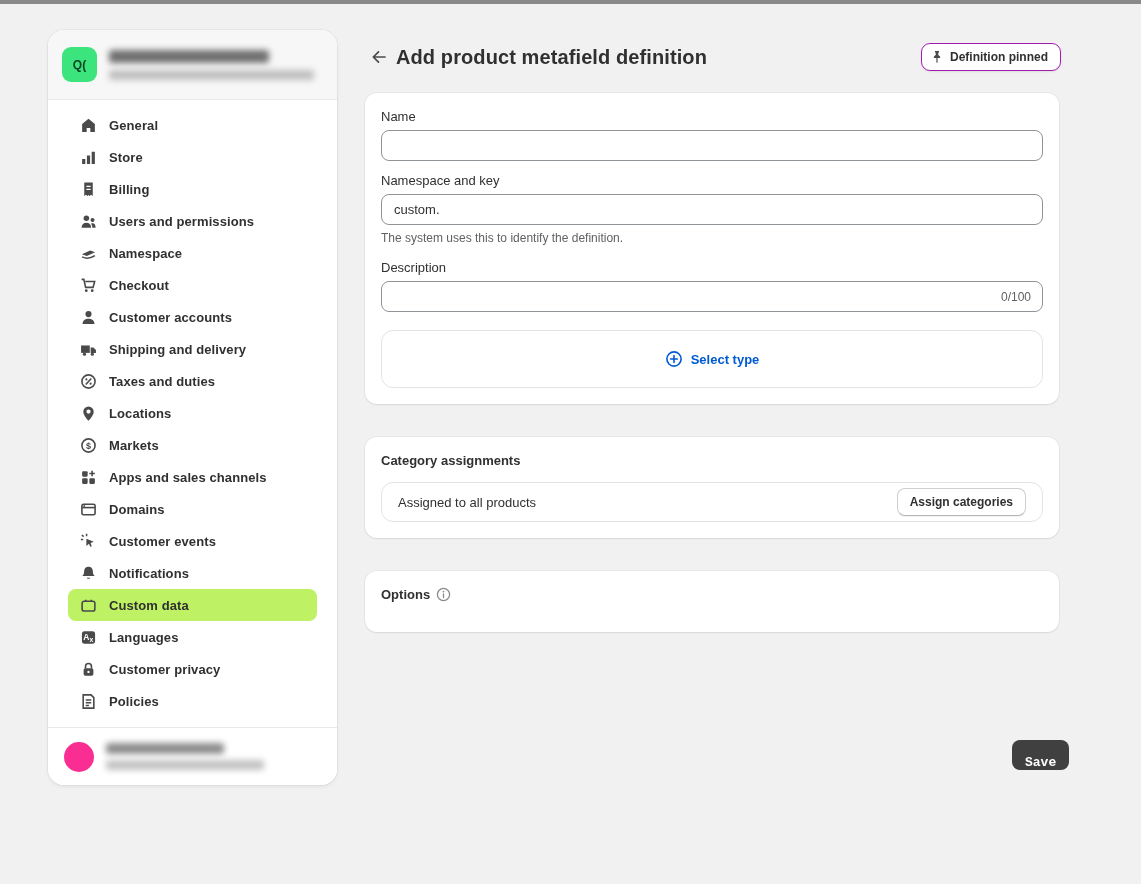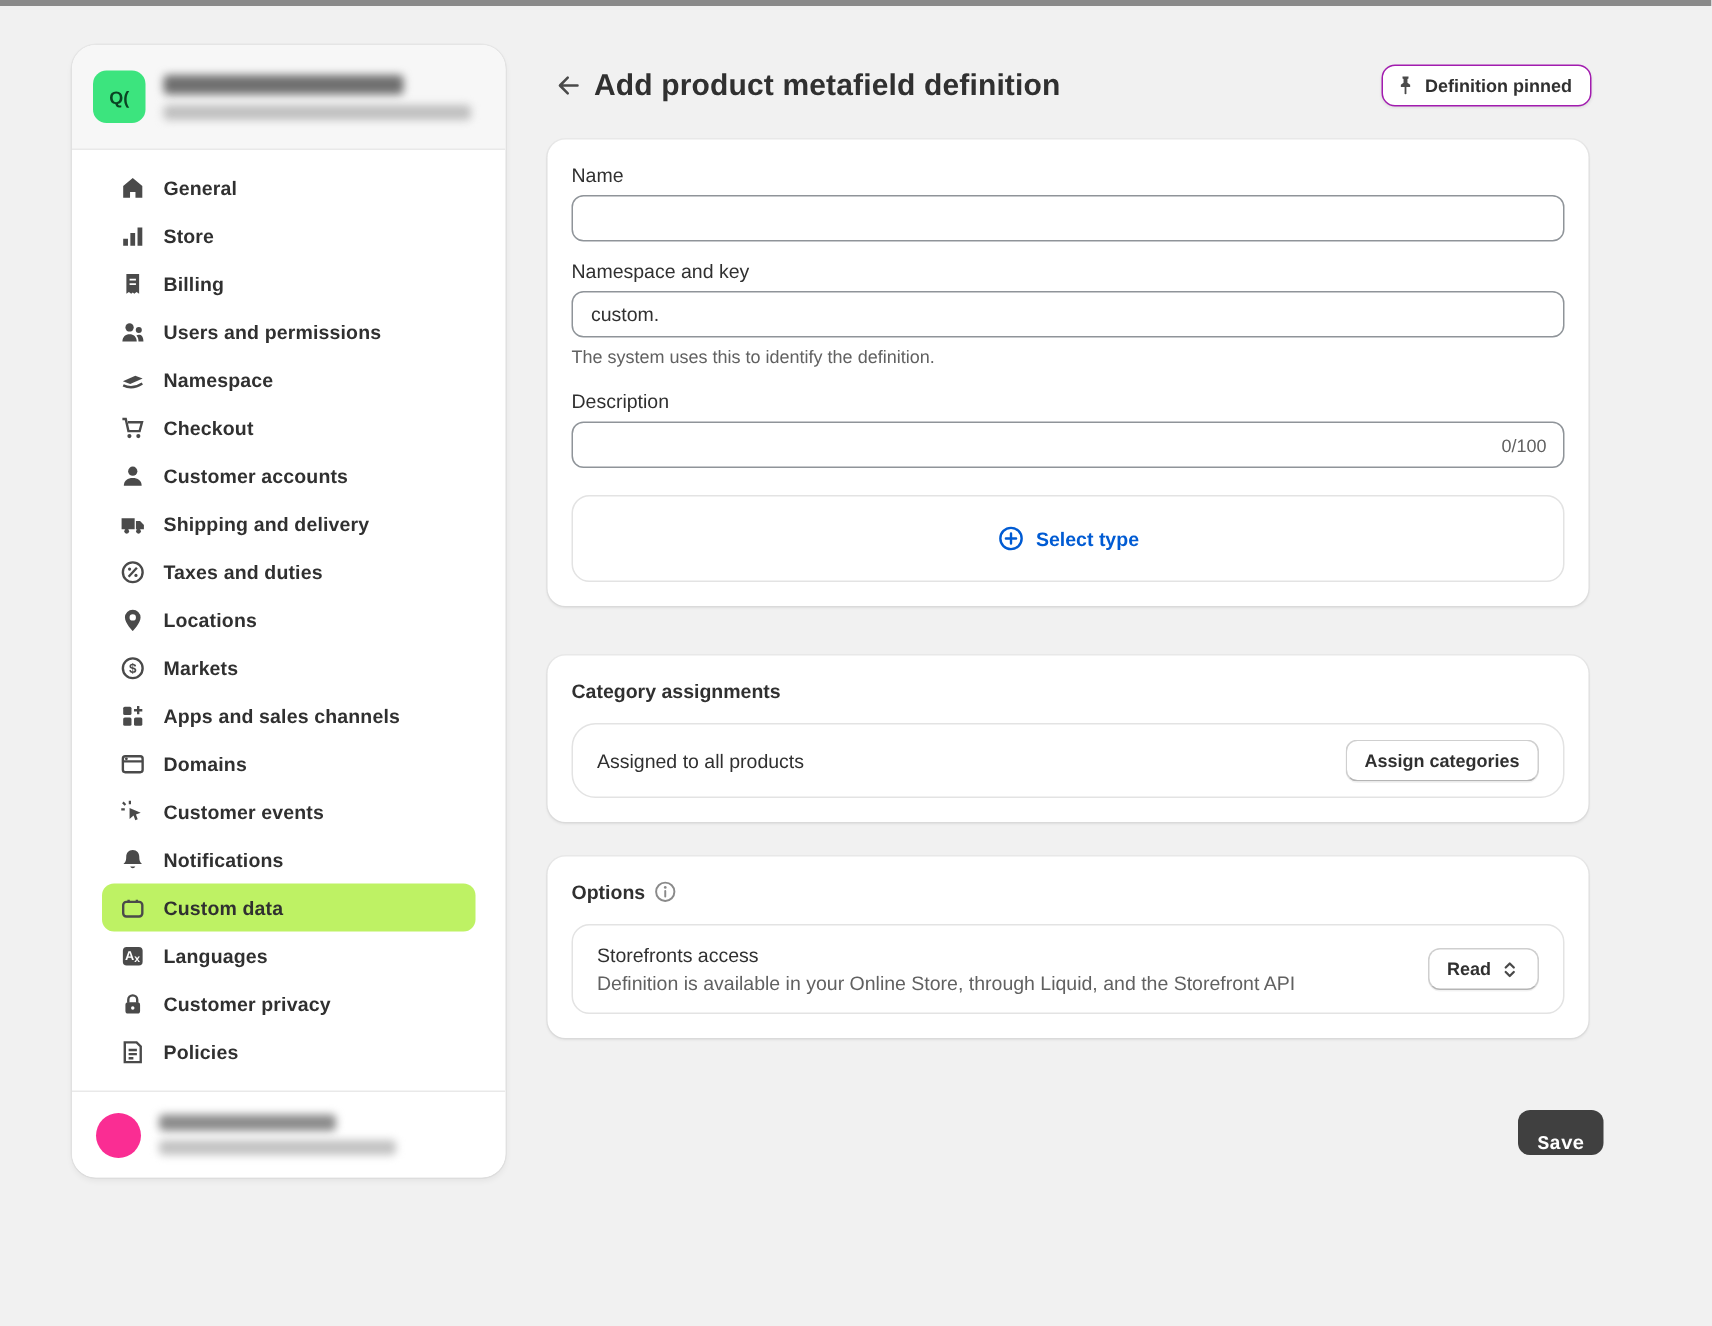--- a/index.html
+++ b/index.html
@@ -100,21 +100,21 @@
 
   .card-heading { font-size:13px; font-weight:650; color:#303030; }
   .heading-row { display:flex; align-items:center; gap:6px; margin-bottom:14px; }
   .info-icon { width:15px; height:15px; color:#8a8a8a; cursor:pointer; }
   .info-icon svg { display:block; width:15px; height:15px; }
 
   .inner-box {
     border:1px solid #e3e3e3; border-radius:12px;
     display:flex; align-items:center; padding:12px 16px;
   }
-  #assigned-box { height:50px;border-radius:16px; }
+  #assigned-box { height:40px; }
   .inner-box-text { font-size:13px; color:#303030; }
   .inner-main { flex:1 1 auto; }
   .storefront-title { font-size:13px; color:#303030; margin-bottom:4px; }
   .storefront-desc { font-size:13px; color:#616161; }
 
   .secondary-btn {
     height:28px; padding:0 12px; background:#fff;
     border:1px solid #cfcfcf; border-bottom-color:#b5b5b5; border-radius:8px;
     box-shadow:0 1px 0 rgba(0,0,0,.05);
     font-size:12px; font-weight:600; color:#303030; cursor:pointer;
@@ -419,27 +419,15 @@
   <div class="heading-row">
     <h2 class="card-heading">Options</h2>
     <span class="info-icon">
       <svg viewBox="0 0 15 15" fill="none" stroke="currentColor" stroke-width="1.3">
           <circle cx="7.5" cy="7.5" r="6.1"></circle>
           <path d="M7.5 7v3.6" stroke-linecap="round"></path>
           <circle cx="7.5" cy="4.6" r=".9" fill="currentColor" stroke="none"></circle>
         </svg>
     </span>
   </div>
-  <div class="inner-box">
-    <div class="inner-main">
-      <div class="storefront-title">Storefronts access</div>
-      <div class="storefront-desc">Definition is available in your Online Store, through Liquid, and the Storefront API</div>
-    </div>
-    <button class="secondary-btn select-btn">
-      <span>Read</span>
-      <svg viewBox="0 0 13 13" fill="none" stroke="currentColor" stroke-width="1.5" stroke-linecap="round" stroke-linejoin="round">
-          <path d="M3.8 5 6.5 2.3 9.2 5M3.8 8 6.5 10.7 9.2 8"></path>
-        </svg>
-    </button>
-  </div>
 </section>
 
 <button class="save-btn" disabled="">Save</button>
 
 </body></html>

